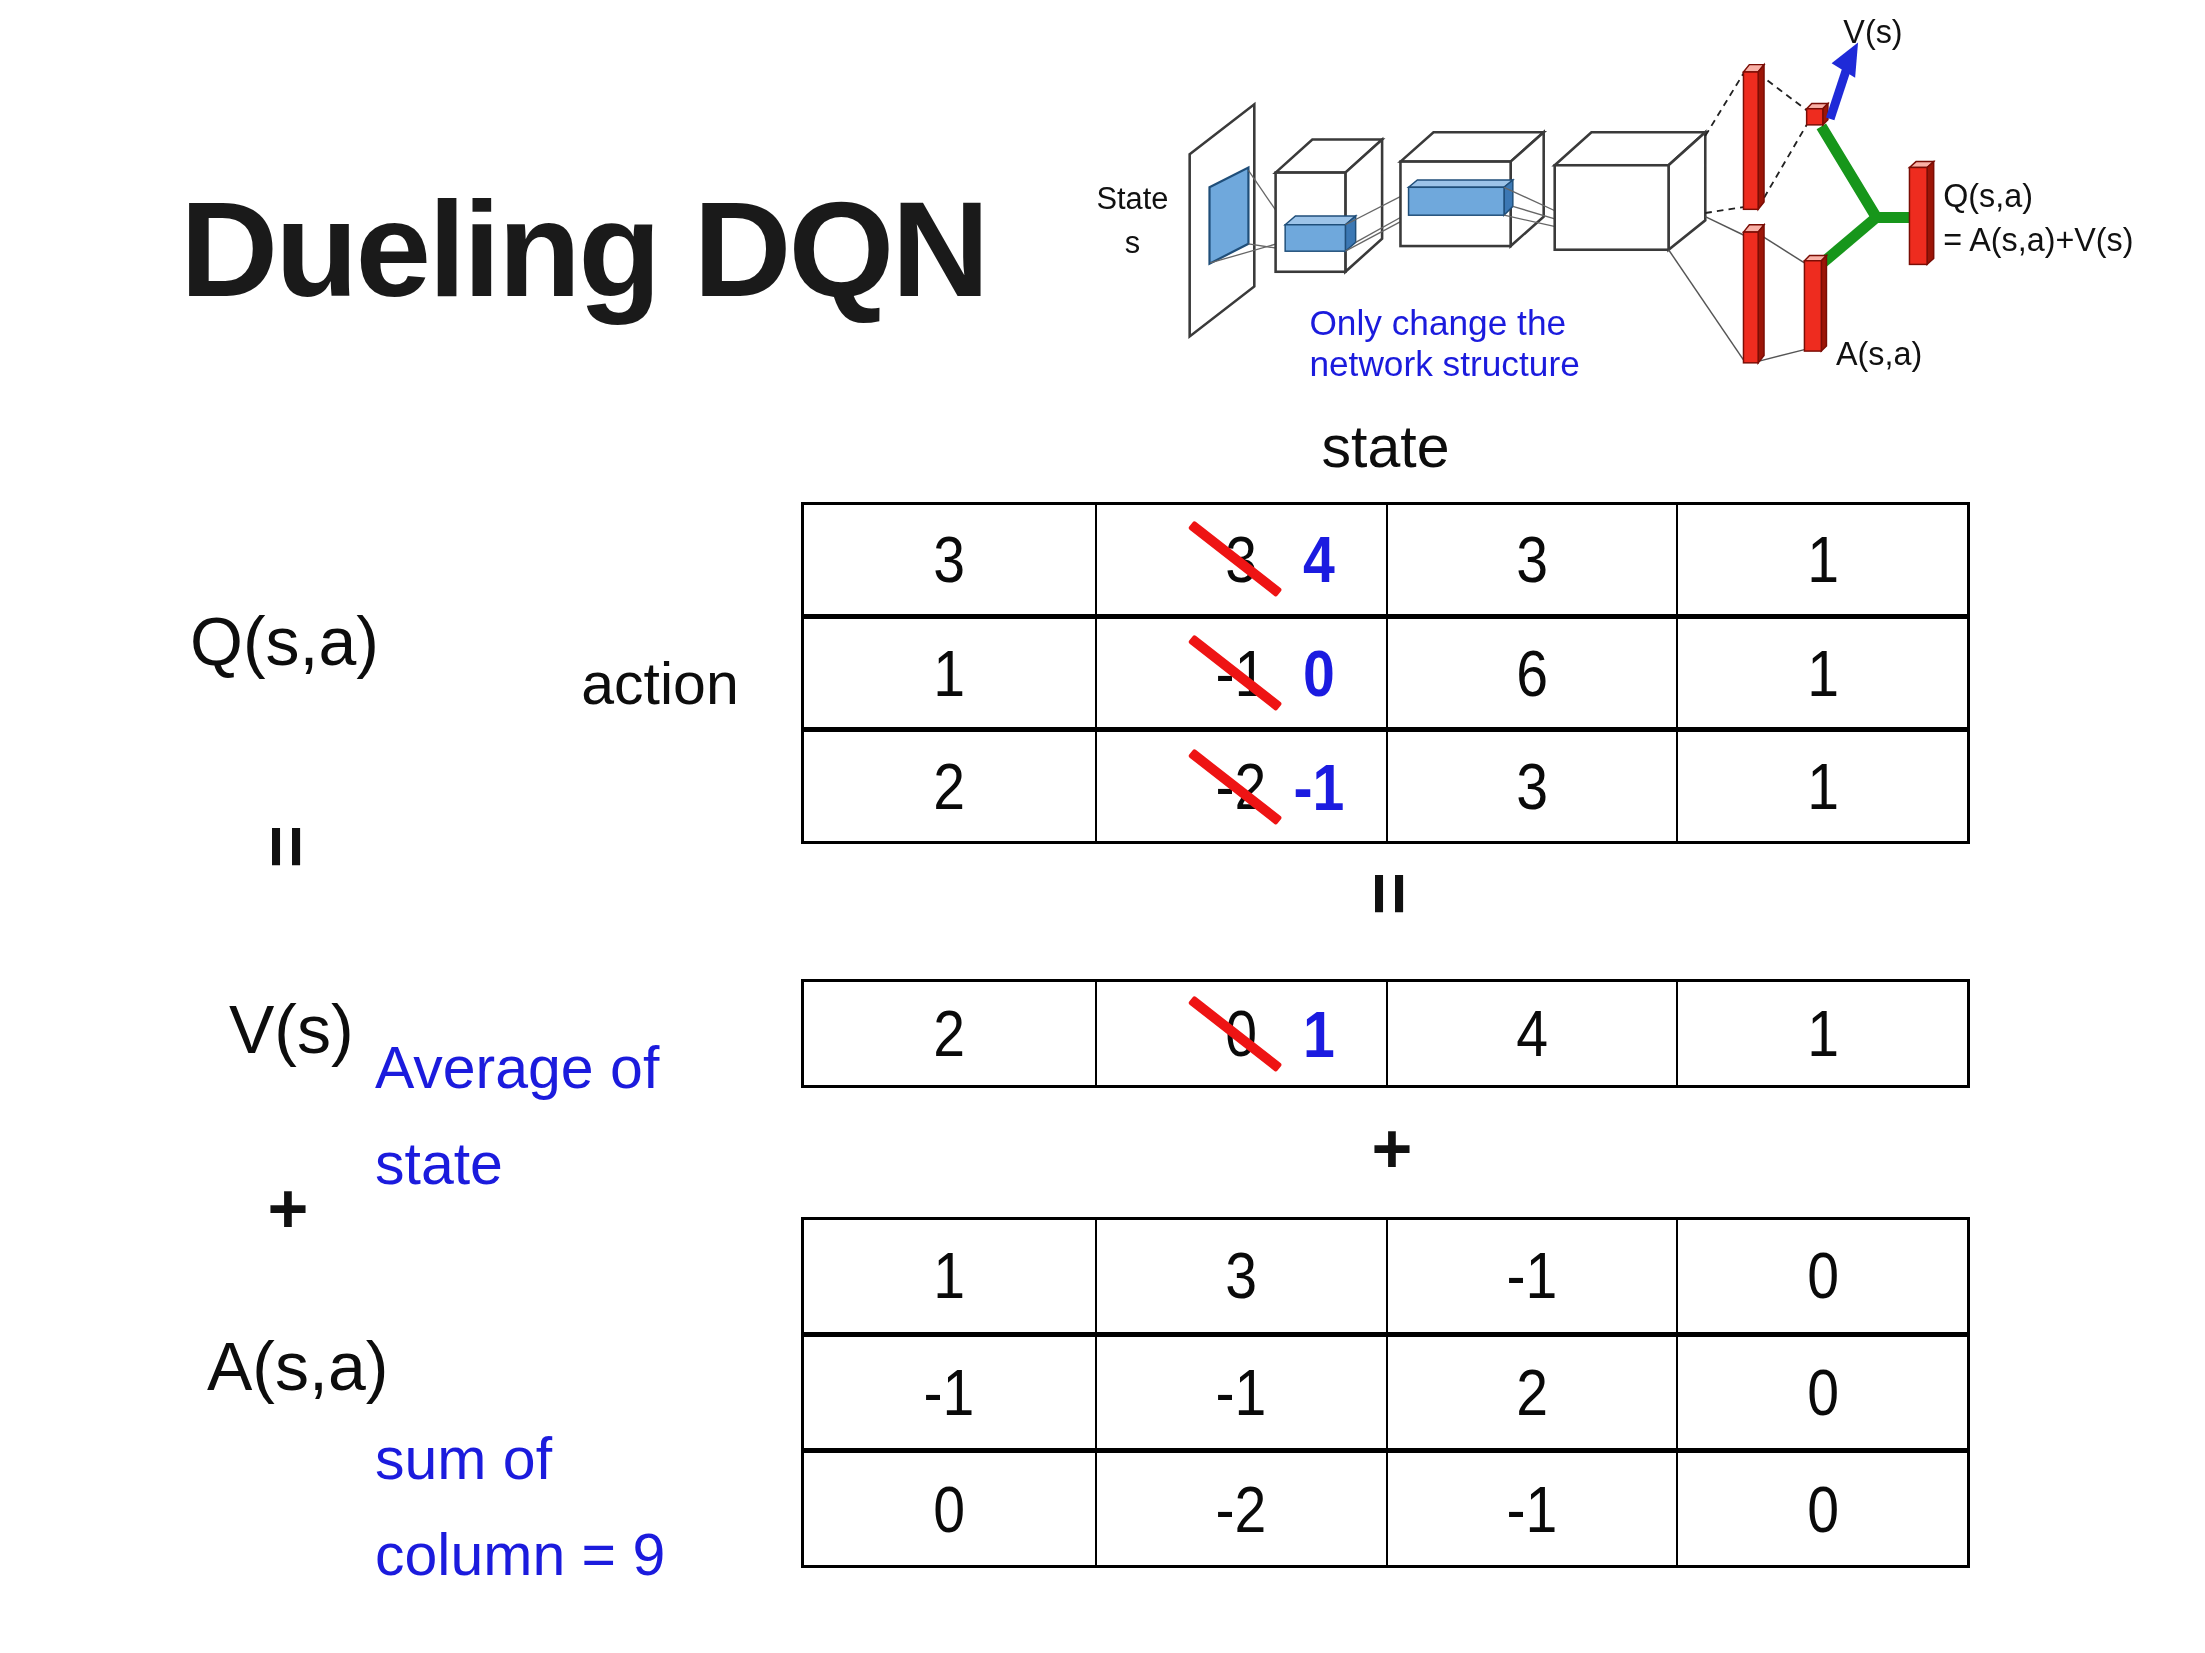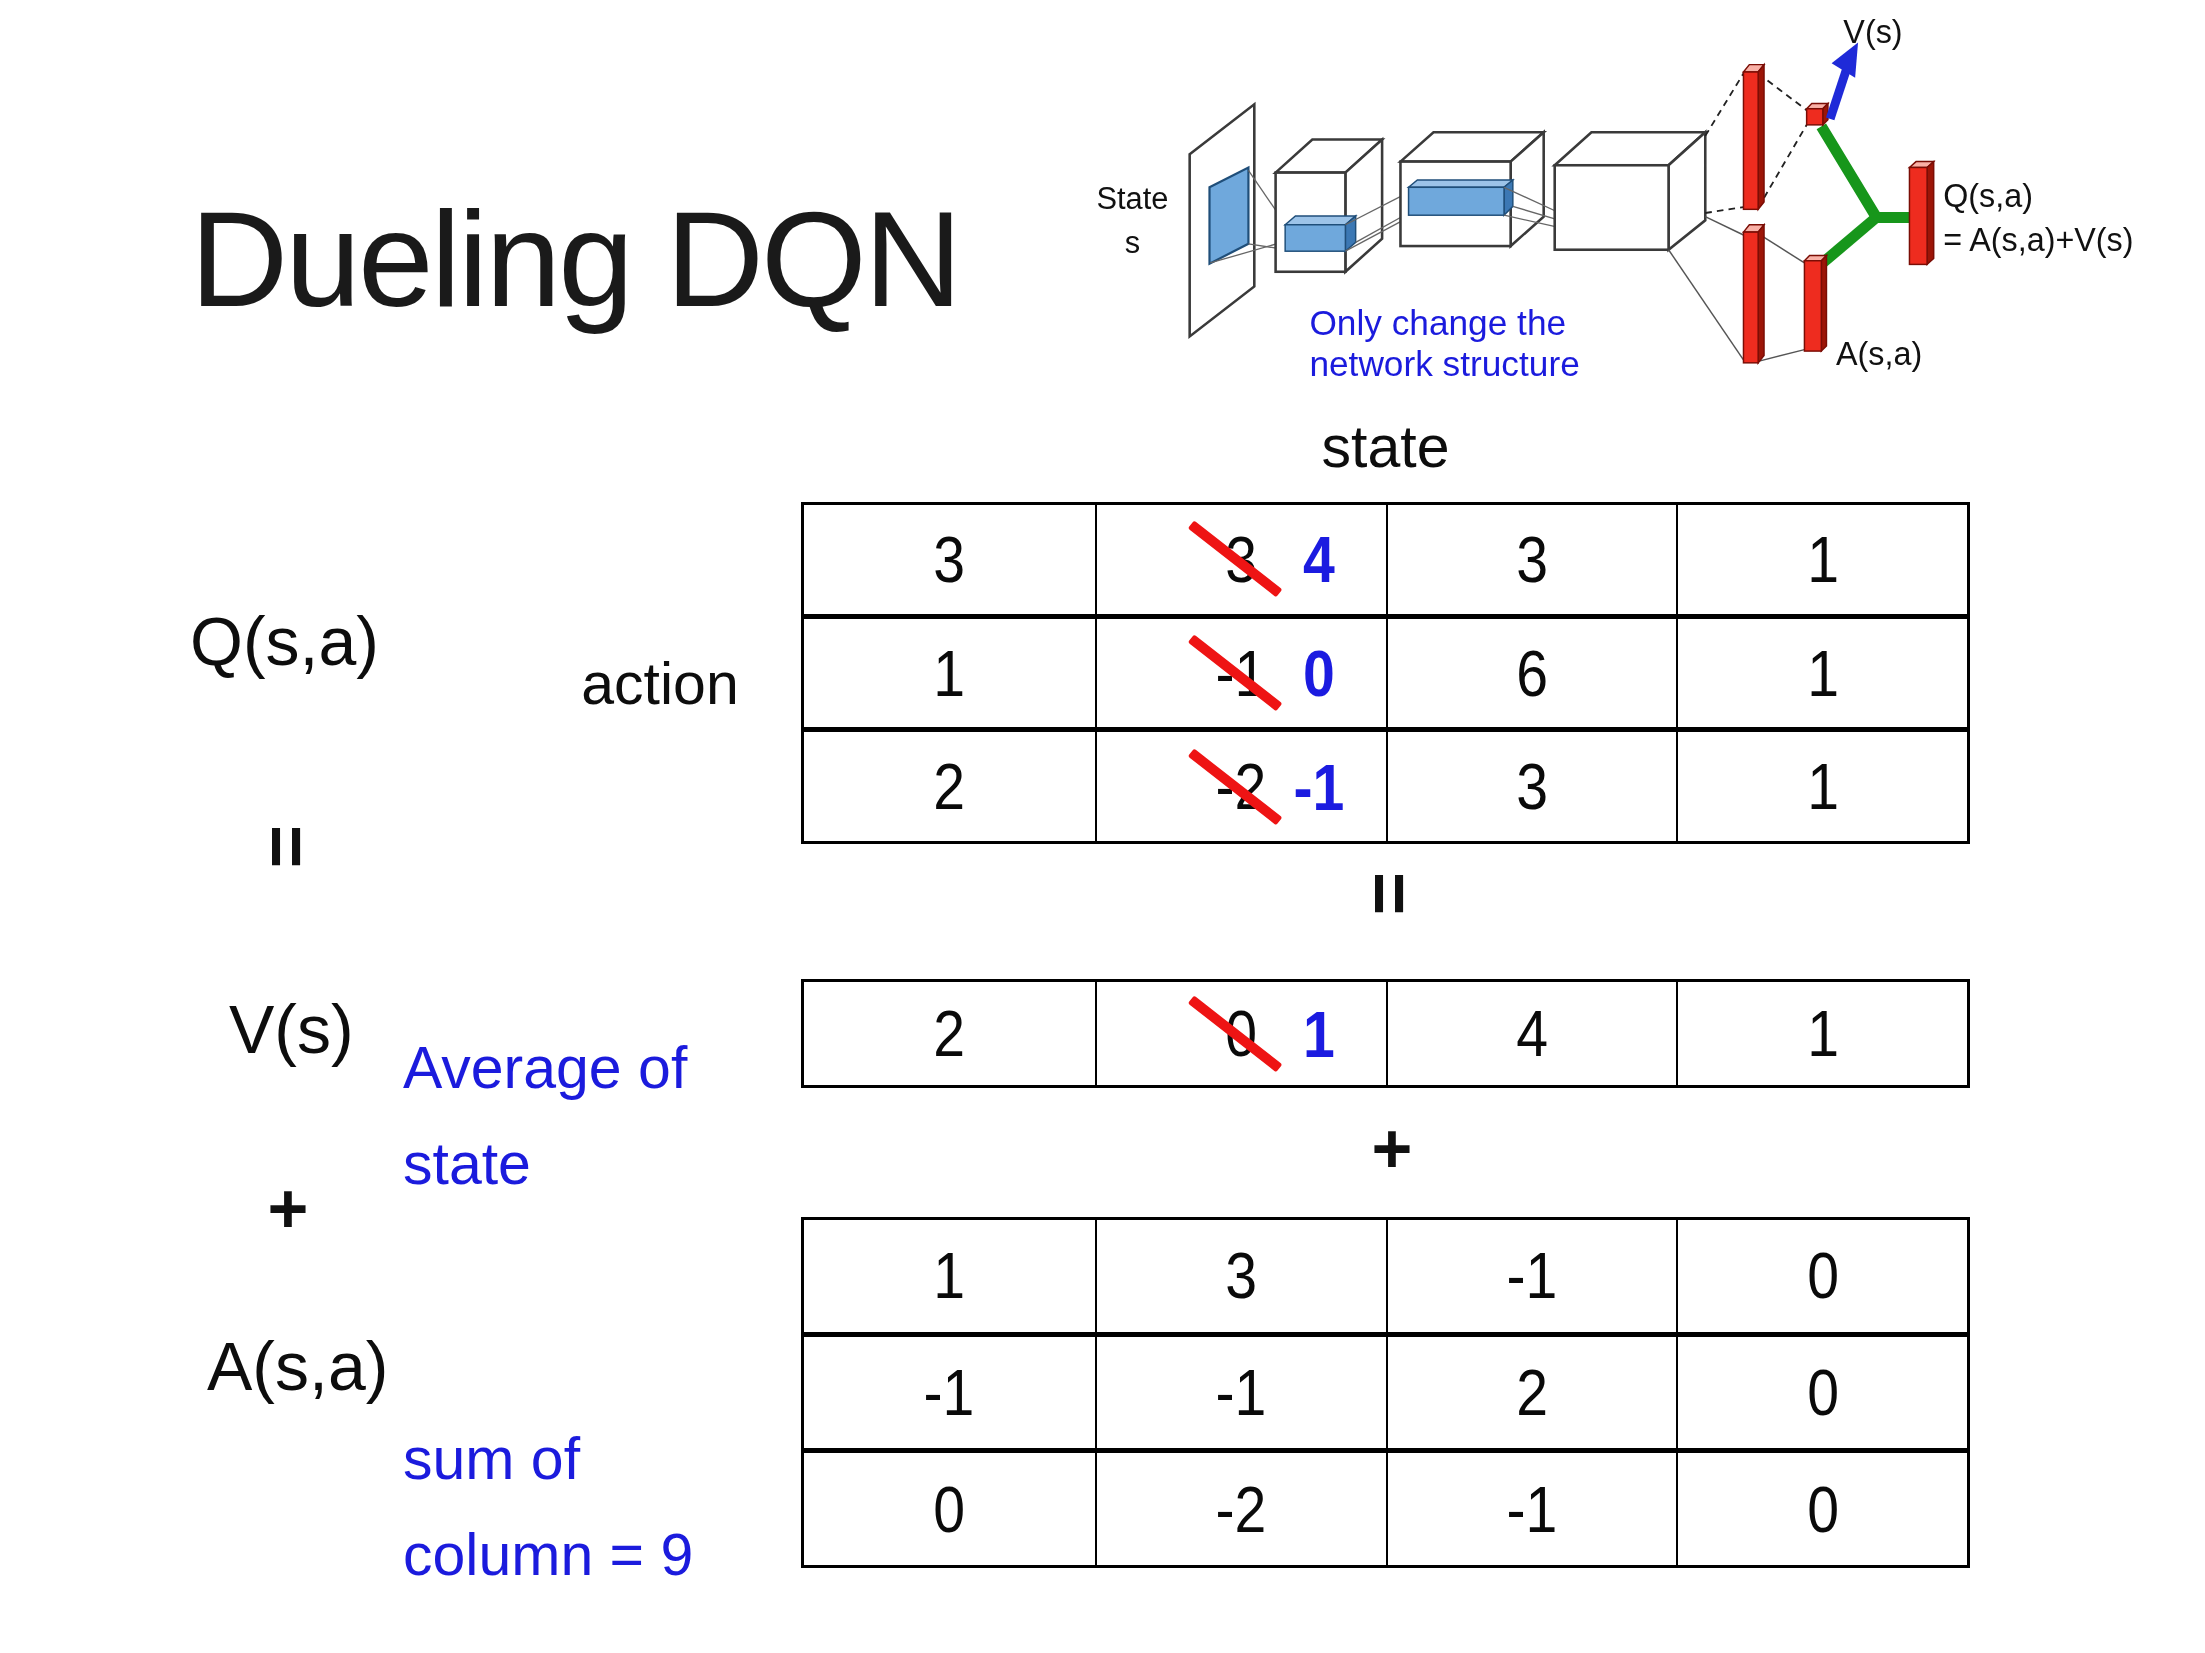--- a/index.html
+++ b/index.html
@@ -1,34 +1,34 @@
 <!DOCTYPE html>
 <html style="font-size:11.8px"><head>
 <meta charset="utf-8">
 <style>
   html,body{margin:0;padding:0;background:#fff;}
   body{width:2205px;height:1654px;overflow:hidden;position:relative;
        font-family:"Liberation Sans",sans-serif;color:#111;}
   .slide{position:absolute;inset:0;background:#fff;}
 
-  .title{position:absolute;left:180px;top:175px;margin:10px;
-         font-size:136px;font-weight:400;letter-spacing:-2.9px;color:#1a1a1a;line-height:1.1;}
+  .title{position:absolute;left:180px;top:175px;margin:0;
+         font-size:136px;font-weight:700;letter-spacing:-2.9px;color:#1a1a1a;line-height:1.1;}
 
   .diagram{position:absolute;left:1066px;top:0;width:1139px;height:426px;}
   .dlabel{font-family:"Liberation Sans",sans-serif;font-size:44px;fill:#111;}
   .dlabel.small{font-size:42px;}
   .dnote{font-family:"Liberation Sans",sans-serif;font-size:48px;fill:#1b1bdd;}
 
   .lbl{position:absolute;font-size:68px;color:#0d0d0d;line-height:1.1;white-space:nowrap;}
   .state-hdr{position:absolute;left:801px;top:418px;width:1169px;text-align:center;
              font-size:59px;line-height:1;color:#0d0d0d;}
   .action-lbl{position:absolute;left:537px;top:651px;width:246px;text-align:center;
               font-size:59px;line-height:1.15;color:#0d0d0d;}
 
-  .note{position:absolute;font-size:59px;line-height:1.62;color:#1b1bdd;white-space:nowrap;margin-left:28px;}
+  .note{position:absolute;font-size:59px;line-height:1.62;color:#1b1bdd;white-space:nowrap;}
 
   .op{position:absolute;width:74px;height:74px;display:flex;align-items:center;
       justify-content:center;font-size:70px;font-weight:700;color:#111;}
   .op .rot{display:inline-block;transform:rotate(90deg);font-size:74px;}
 
   .table{position:absolute;left:801px;width:1169px;background:#fff;
          border:3.7px solid #000;display:flex;flex-direction:column;box-sizing:border-box;}
   .trow{flex:1;display:grid;grid-template-columns:repeat(4,1fr);}
   .trow + .trow{border-top:5.1px solid #000;}
   .cell{position:relative;display:flex;align-items:center;justify-content:center;

